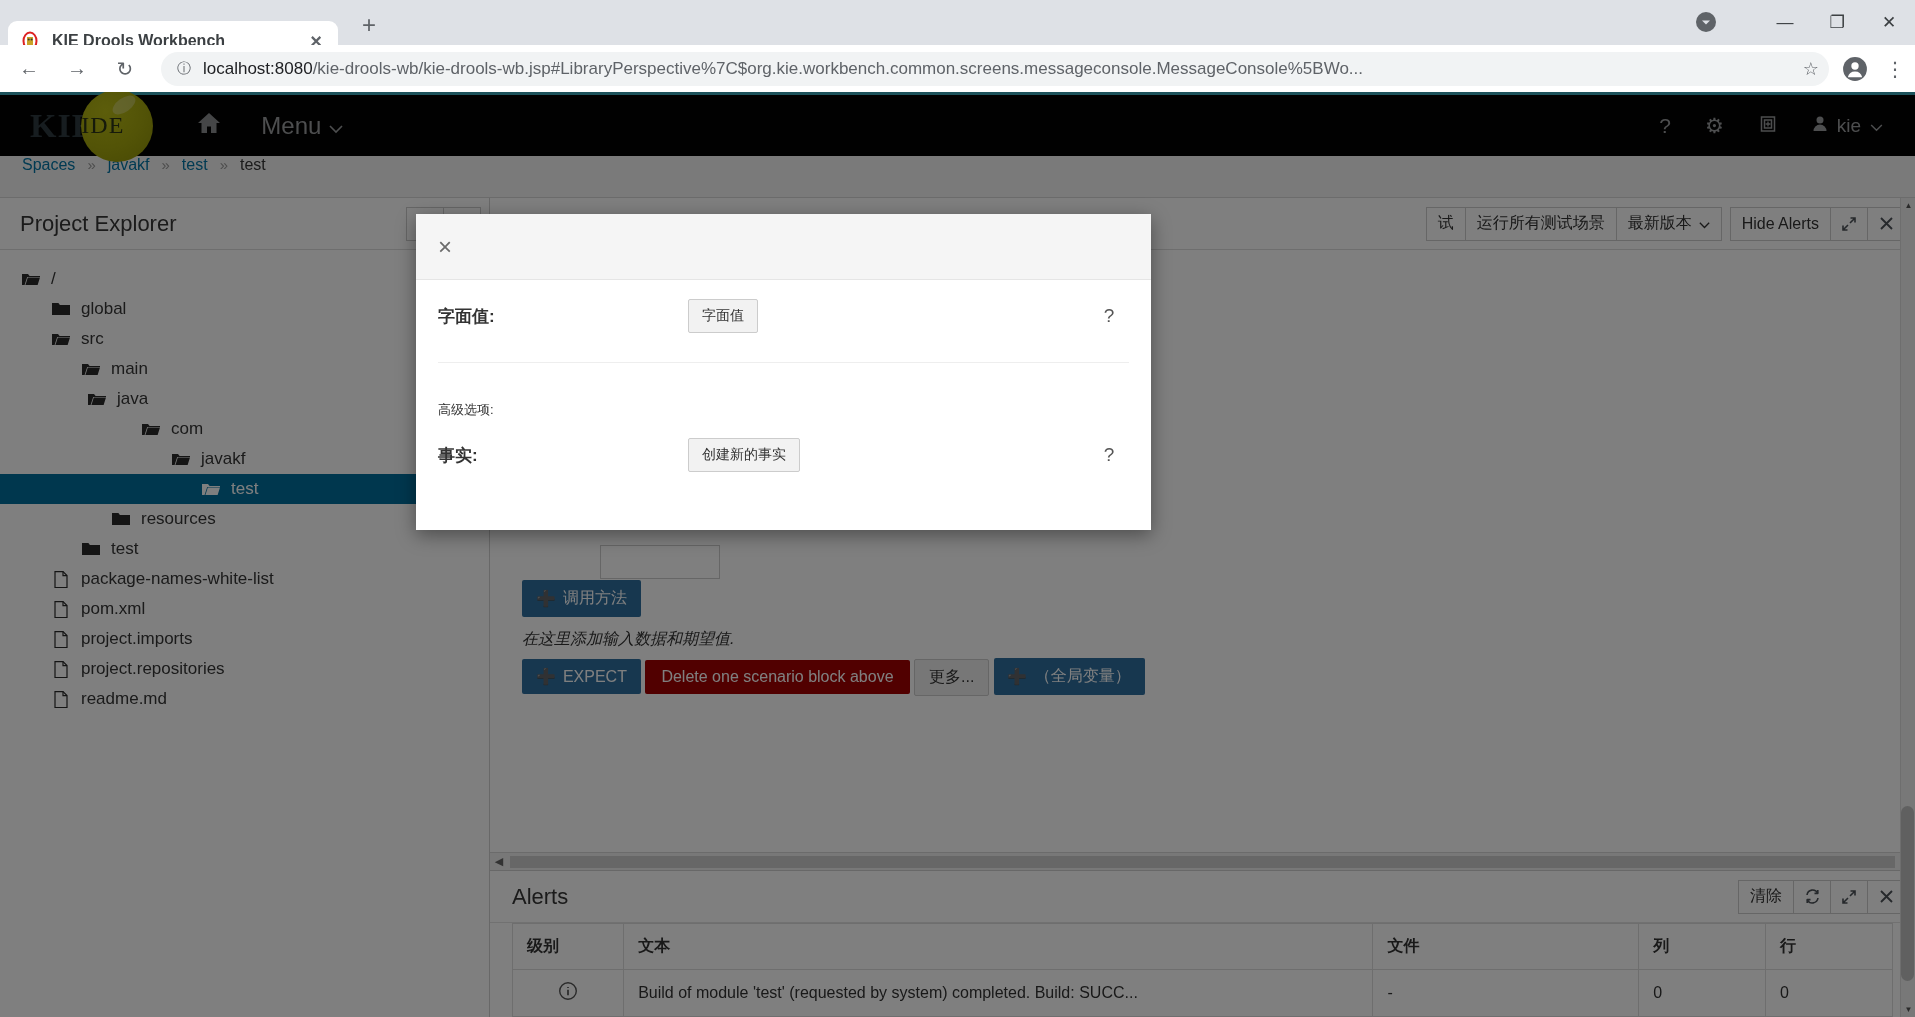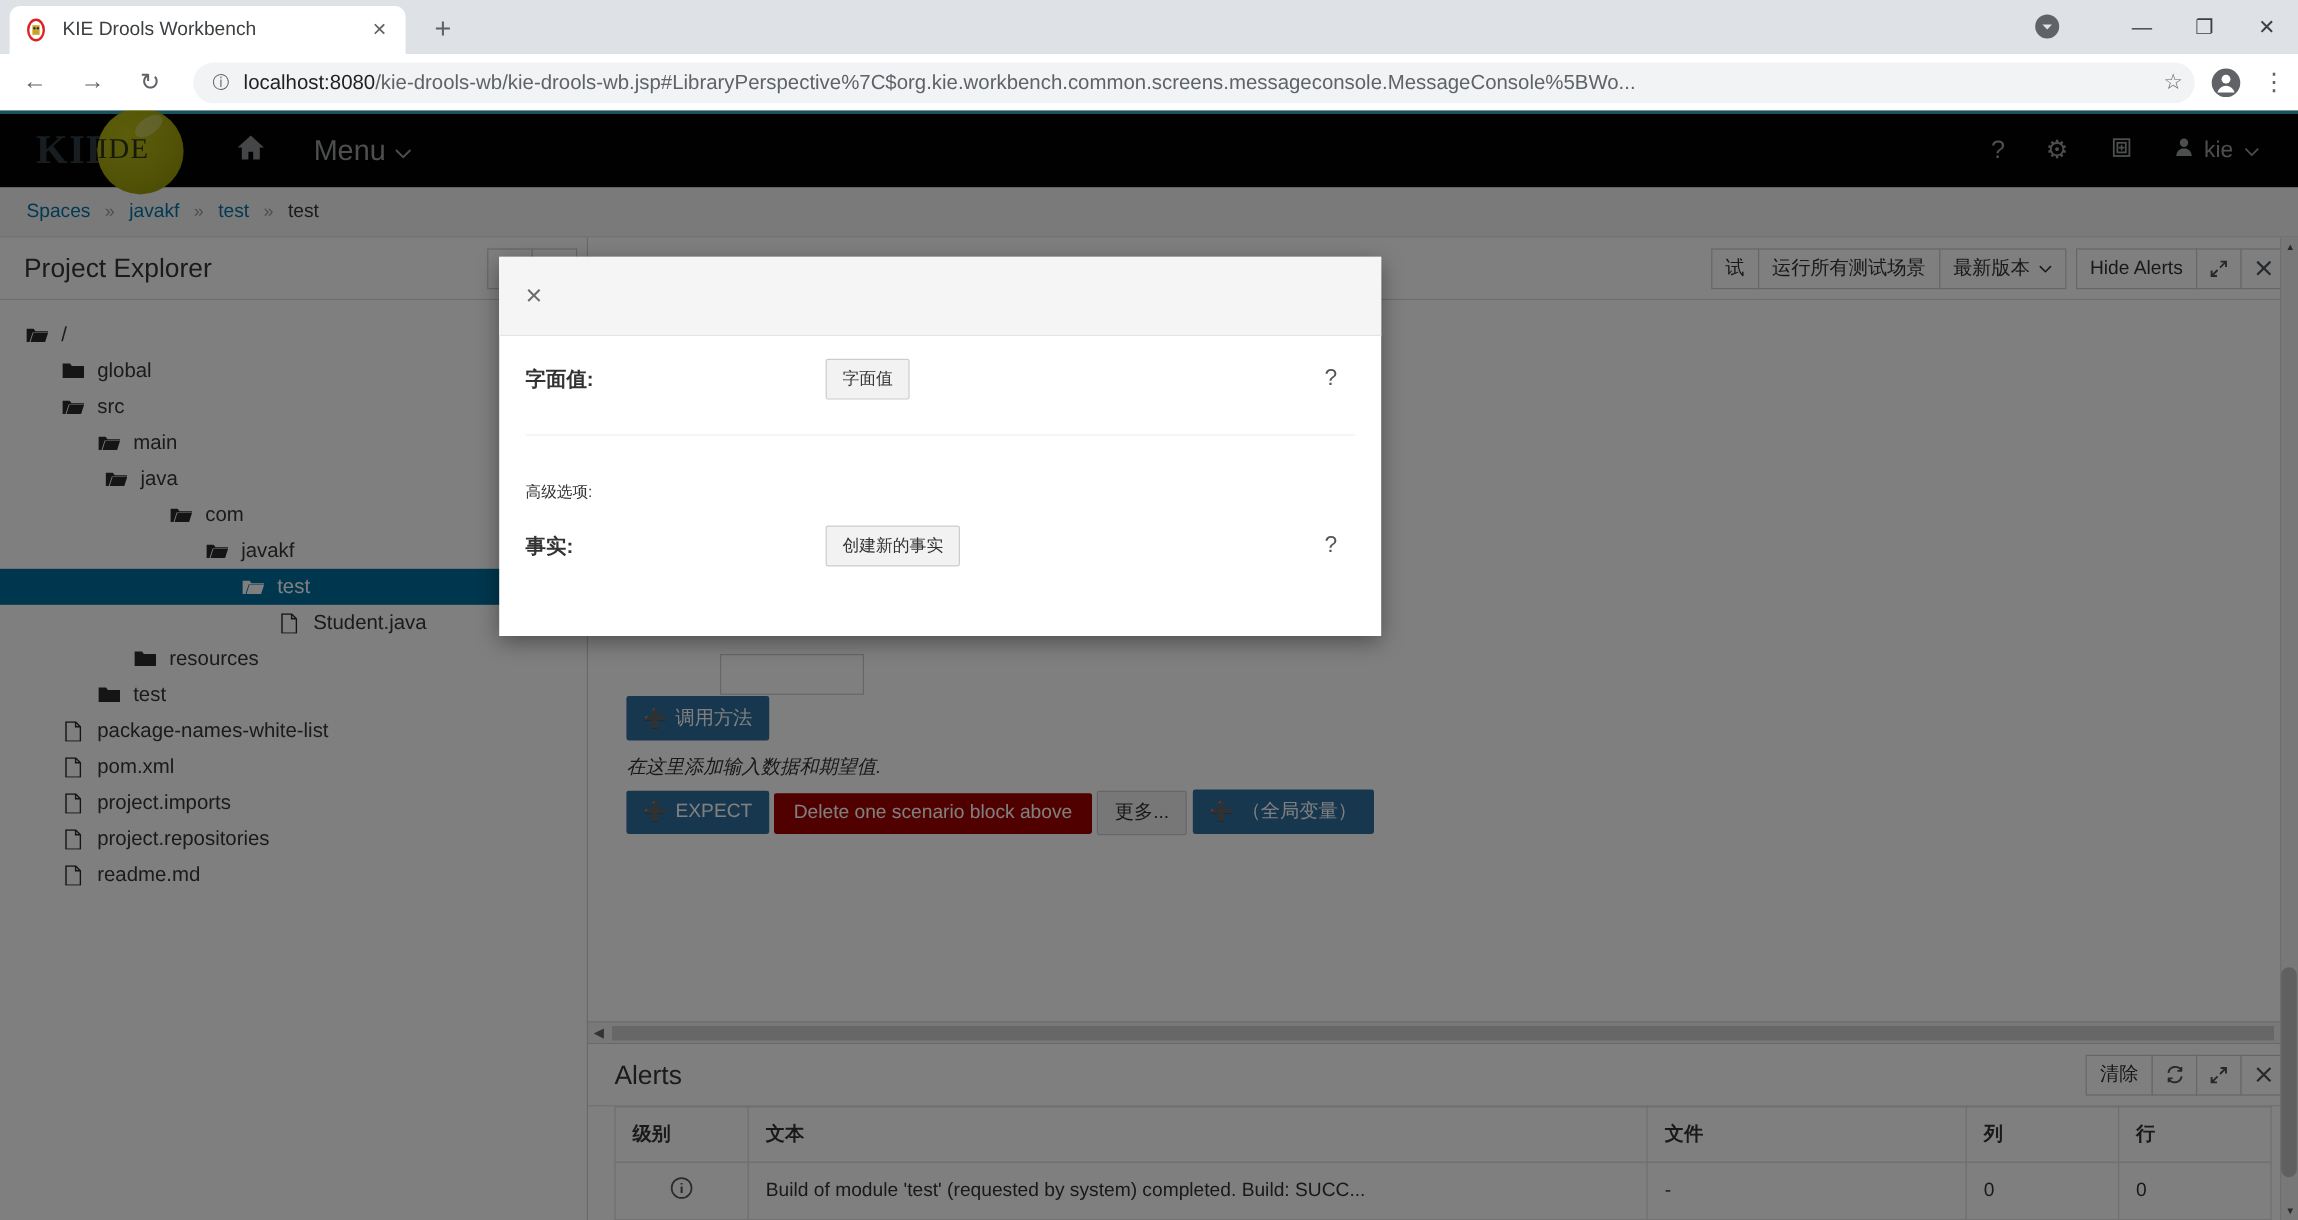--- a/index.html
+++ b/index.html
@@ -10,23 +10,23 @@
   }
   body { position: relative; }
 
   
   .browser-topbar {
     position: absolute; top: 0; left: 0; width: 1915px; height: 45px;
     background: #dee1e6;
   }
   .tabstrip { position: absolute; top: 0; left: 0; height: 45px; width: 100%; }
   .tab {
-    position: absolute; left: 8px; top: 5px; width: 330px; height: 40px;
+    position: absolute; left: 8px; top: 21px; width: 330px; height: 40px;
     background: #fff; border-radius: 9px 9px 0 0;
-    display: flex; align-items: center; padding: 0 12px;
+    display: flex; align-items: center; padding: 0 12px; font-weight: bold;
   }
   .tab-favicon { width: 20px; height: 20px; margin-right: 12px; position: relative; flex: 0 0 auto; }
   .tab-title {
     font-size: 16px; color: #3c4043; flex: 1 1 auto;
     white-space: nowrap; overflow: hidden; text-overflow: ellipsis;
   }
   .tab-close { font-size: 20px; color: #5f6368; line-height: 1; padding: 0 4px; cursor: default; }
   .newtab {
     position: absolute; left: 352px; top: 12px; width: 34px; height: 28px;
     font-size: 24px; color: #5f6368; text-align: center; line-height: 26px; font-weight: 300;
@@ -97,21 +97,21 @@
     font-size: 24px; color: #2d3516; letter-spacing: 1px; position: relative; z-index: 2;
   }
   .hdr-home { margin-left: 44px; color: #8b8d8f; font-size: 22px; }
   .hdr-menu { margin-left: 40px; color: #9b9d9f; font-size: 24px; display: flex; align-items: center; gap: 8px; }
   .hdr-right { margin-left: auto; display: flex; align-items: center; gap: 34px; margin-right: 32px; color: #9b9d9f; }
   .hdr-right .ico { font-size: 21px; }
   .hdr-user { display: flex; align-items: center; gap: 9px; font-size: 19px; }
 
   .breadcrumb {
     height: 42px; background: #f5f5f5; border-bottom: 1px solid #d9d9d9;
-    display: flex; align-items: center; padding-left: 22px; gap: 12px; font-size: 16px;
+    display: flex; padding-left: 22px; gap: 12px; font-size: 16px;
   }
   .bc-link { color: #0275a5; }
   .bc-sep { color: #9a9a9a; font-size: 15px; }
   .bc-current { color: #363636; }
 
   .workspace { display: flex; height: 819px; }
 
   
   .explorer {
     width: 490px; flex: 0 0 490px; border-right: 1px solid #d1d1d1; background: #fff;
@@ -429,29 +429,20 @@
           <span>javakf</span>
         </div>
         <div class="tree-row selected" style="padding-left:202px; margin-right:27px;">
           <span class="tree-icon">
             <svg width="18" height="15" viewBox="0 0 18 15" fill="#ffffff">
                 <path d="M0 2h6l1.6 2H18v1H5.2L2.6 13H0z"></path>
                 <path d="M5.8 5.5H18L15.6 13H3.4z"></path>
               </svg>
           </span>
           <span>test</span>
-        </div>
-        <div class="tree-row" style="padding-left:232px">
-          <span class="tree-icon">
-            <svg width="14" height="17" viewBox="0 0 14 17" fill="none" stroke="#2b2b2b" stroke-width="1.2">
-                <path d="M1 .6h8l4 4v12H1z"></path>
-                <path d="M9 .6v4h4"></path>
-              </svg>
-          </span>
-          <span>Student.java</span>
         </div>
         <div class="tree-row" style="padding-left:112px">
           <span class="tree-icon">
             <svg width="18" height="14" viewBox="0 0 18 14" fill="#2b2b2b">
                 <path d="M0 1h6.4l1.5 2H18v10H0z"></path>
               </svg>
           </span>
           <span>resources</span>
         </div>
         <div class="tree-row" style="padding-left:82px">

